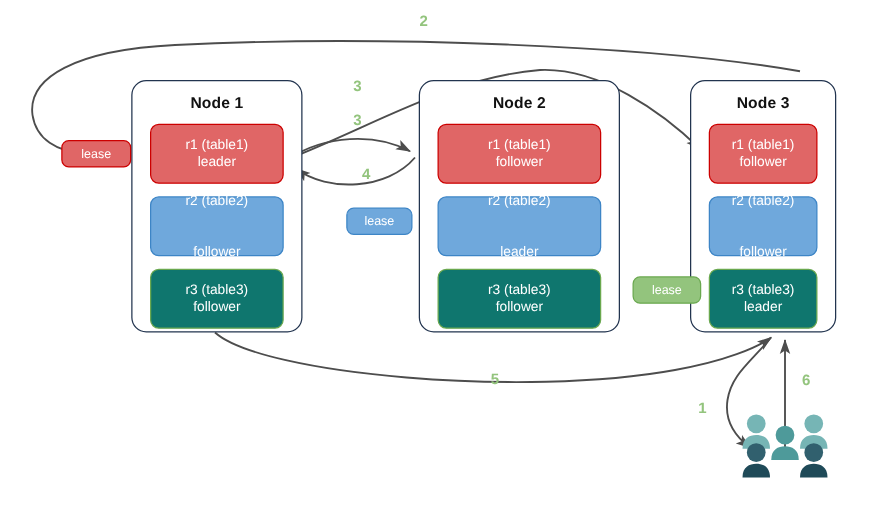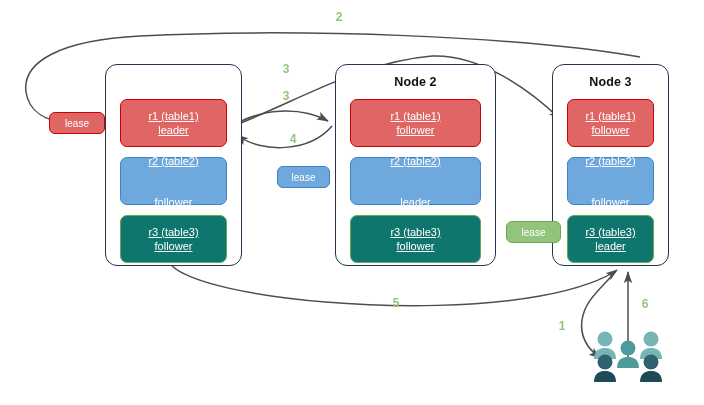--- a/index.html
+++ b/index.html
@@ -49,21 +49,20 @@
     border-radius: 7px;
     box-sizing: border-box;
     display: flex;
     flex-direction: column;
     align-items: center;
     justify-content: center;
     color: #ffffff;
     font-size: 11px;
     line-height: 14px;
     text-align: left;
-    text-decoration: underline;
   }
   .replica.r1 { background: #e06666; border: 1.3px solid #cc0000; }
   .replica.r2 { background: #6fa8dc; border: 1.3px solid #3d85c6; gap: 27px; }
   .replica.r3 { background: #0f766e; border: 1.3px solid #6aa84f; }
   .replica .ln { display: block; }
 
   .lease {
     position: absolute;
     border-radius: 6px;
     box-sizing: border-box;
@@ -115,20 +114,21 @@
     <path d="M 332 126 C 310 152, 262 154, 237 135" fill="none" stroke="#4d4d4d" stroke-width="1.5" marker-end="url(#ah)"></path>
 
     <path d="M 172 266 C 210 300, 420 318, 540 296 C 580 289, 606 278, 617 270" fill="none" stroke="#4d4d4d" stroke-width="1.5" marker-end="url(#ah)"></path>
 
     <path d="M 628 362 L 628 272" fill="none" stroke="#4d4d4d" stroke-width="1.5" marker-end="url(#ah)"></path>
 
     <path d="M 616 271 C 600 290, 585 300, 582 320 C 579 340, 592 352, 600 358" fill="none" stroke="#4d4d4d" stroke-width="1.5" marker-end="url(#ah)"></path>
   </svg>
 
   <div class="node-box" style="left:105px; top:64px; width:137px; height:202px;">
+    <div class="node-title">Node 1</div>
     <div class="replica r1" style="top:34px;">
       <span class="ln">r1 (table1)</span>
       <span class="ln">leader</span>
     </div>
     <div class="replica r2" style="top:92px;">
       <span class="ln">r2 (table2)</span>
       <span class="ln">follower</span>
     </div>
     <div class="replica r3" style="top:150px;">
       <span class="ln">r3 (table3)</span>

